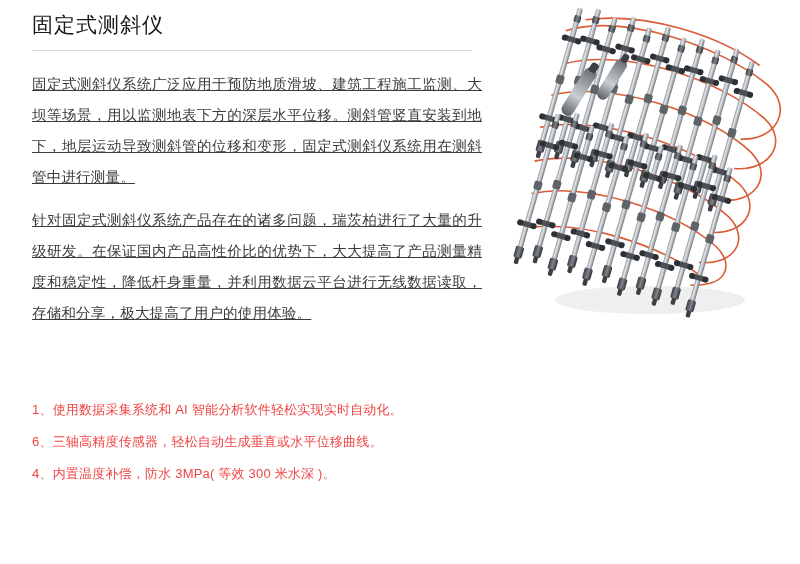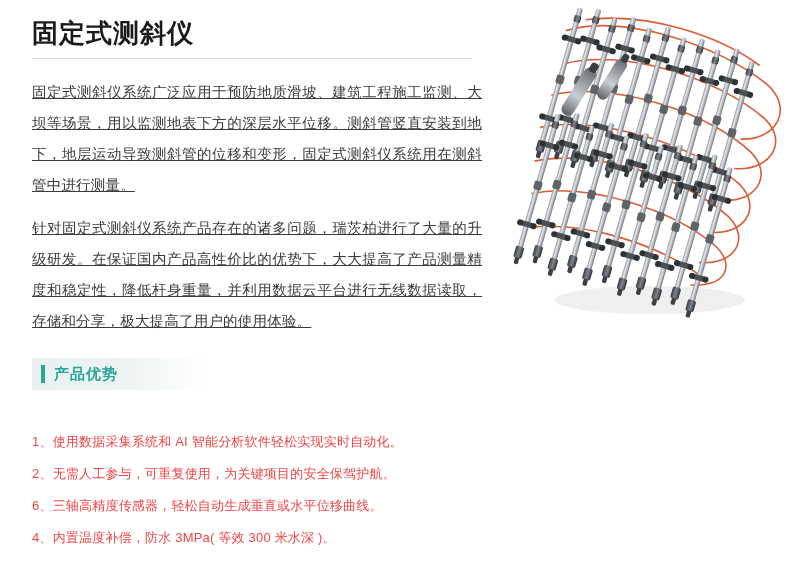--- a/index.html
+++ b/index.html
@@ -33,26 +33,26 @@
   }
 
   .text-col {
     position: absolute;
     left: 32px;
     top: 10px;
     width: 450px;
   }
 
   .page-title {
-    font-size: 26px;
-    font-weight: bold;
+    font-size: 21px;
+    font-weight: normal;
     color: #1a1a1a;
     letter-spacing: 1px;
     line-height: 30px;
-    margin: 8px 0 10px 0;
+    margin: 0 0 10px 0;
     padding: 0;
   }
 
   .title-rule {
     width: 440px;
     height: 1px;
     background: #d9d9d9;
     margin-bottom: 18px;
   }
 
@@ -282,27 +282,21 @@
           <g transform="rotate(-74) translate(18,-74)">
             <rect x="0" y="0" width="46" height="12" rx="6" fill="url(#rodGrad2)"></rect>
             <rect x="43" y="2.5" width="9" height="7" rx="3" fill="#3b3e42"></rect>
           </g>
         </g>
       </svg>
     </div>
   </div>
 
   <div class="advantages">
-    <div class="adv-head">
-      <span class="adv-head-bg"></span>
-      <span class="adv-bar"></span>
-      <span class="adv-title">产品优势</span>
-    </div>
 
     <ul class="adv-list">
       <li>1、使用数据采集系统和 AI 智能分析软件轻松实现实时自动化。</li>
-      <li>2、无需人工参与，可重复使用，为关键项目的安全保驾护航。</li>
       <li>6、三轴高精度传感器，轻松自动生成垂直或水平位移曲线。</li>
       <li>4、内置温度补偿，防水 3MPa( 等效 300 米水深 )。</li>
     </ul>
   </div>
 
 </div>
 
 </body></html>

